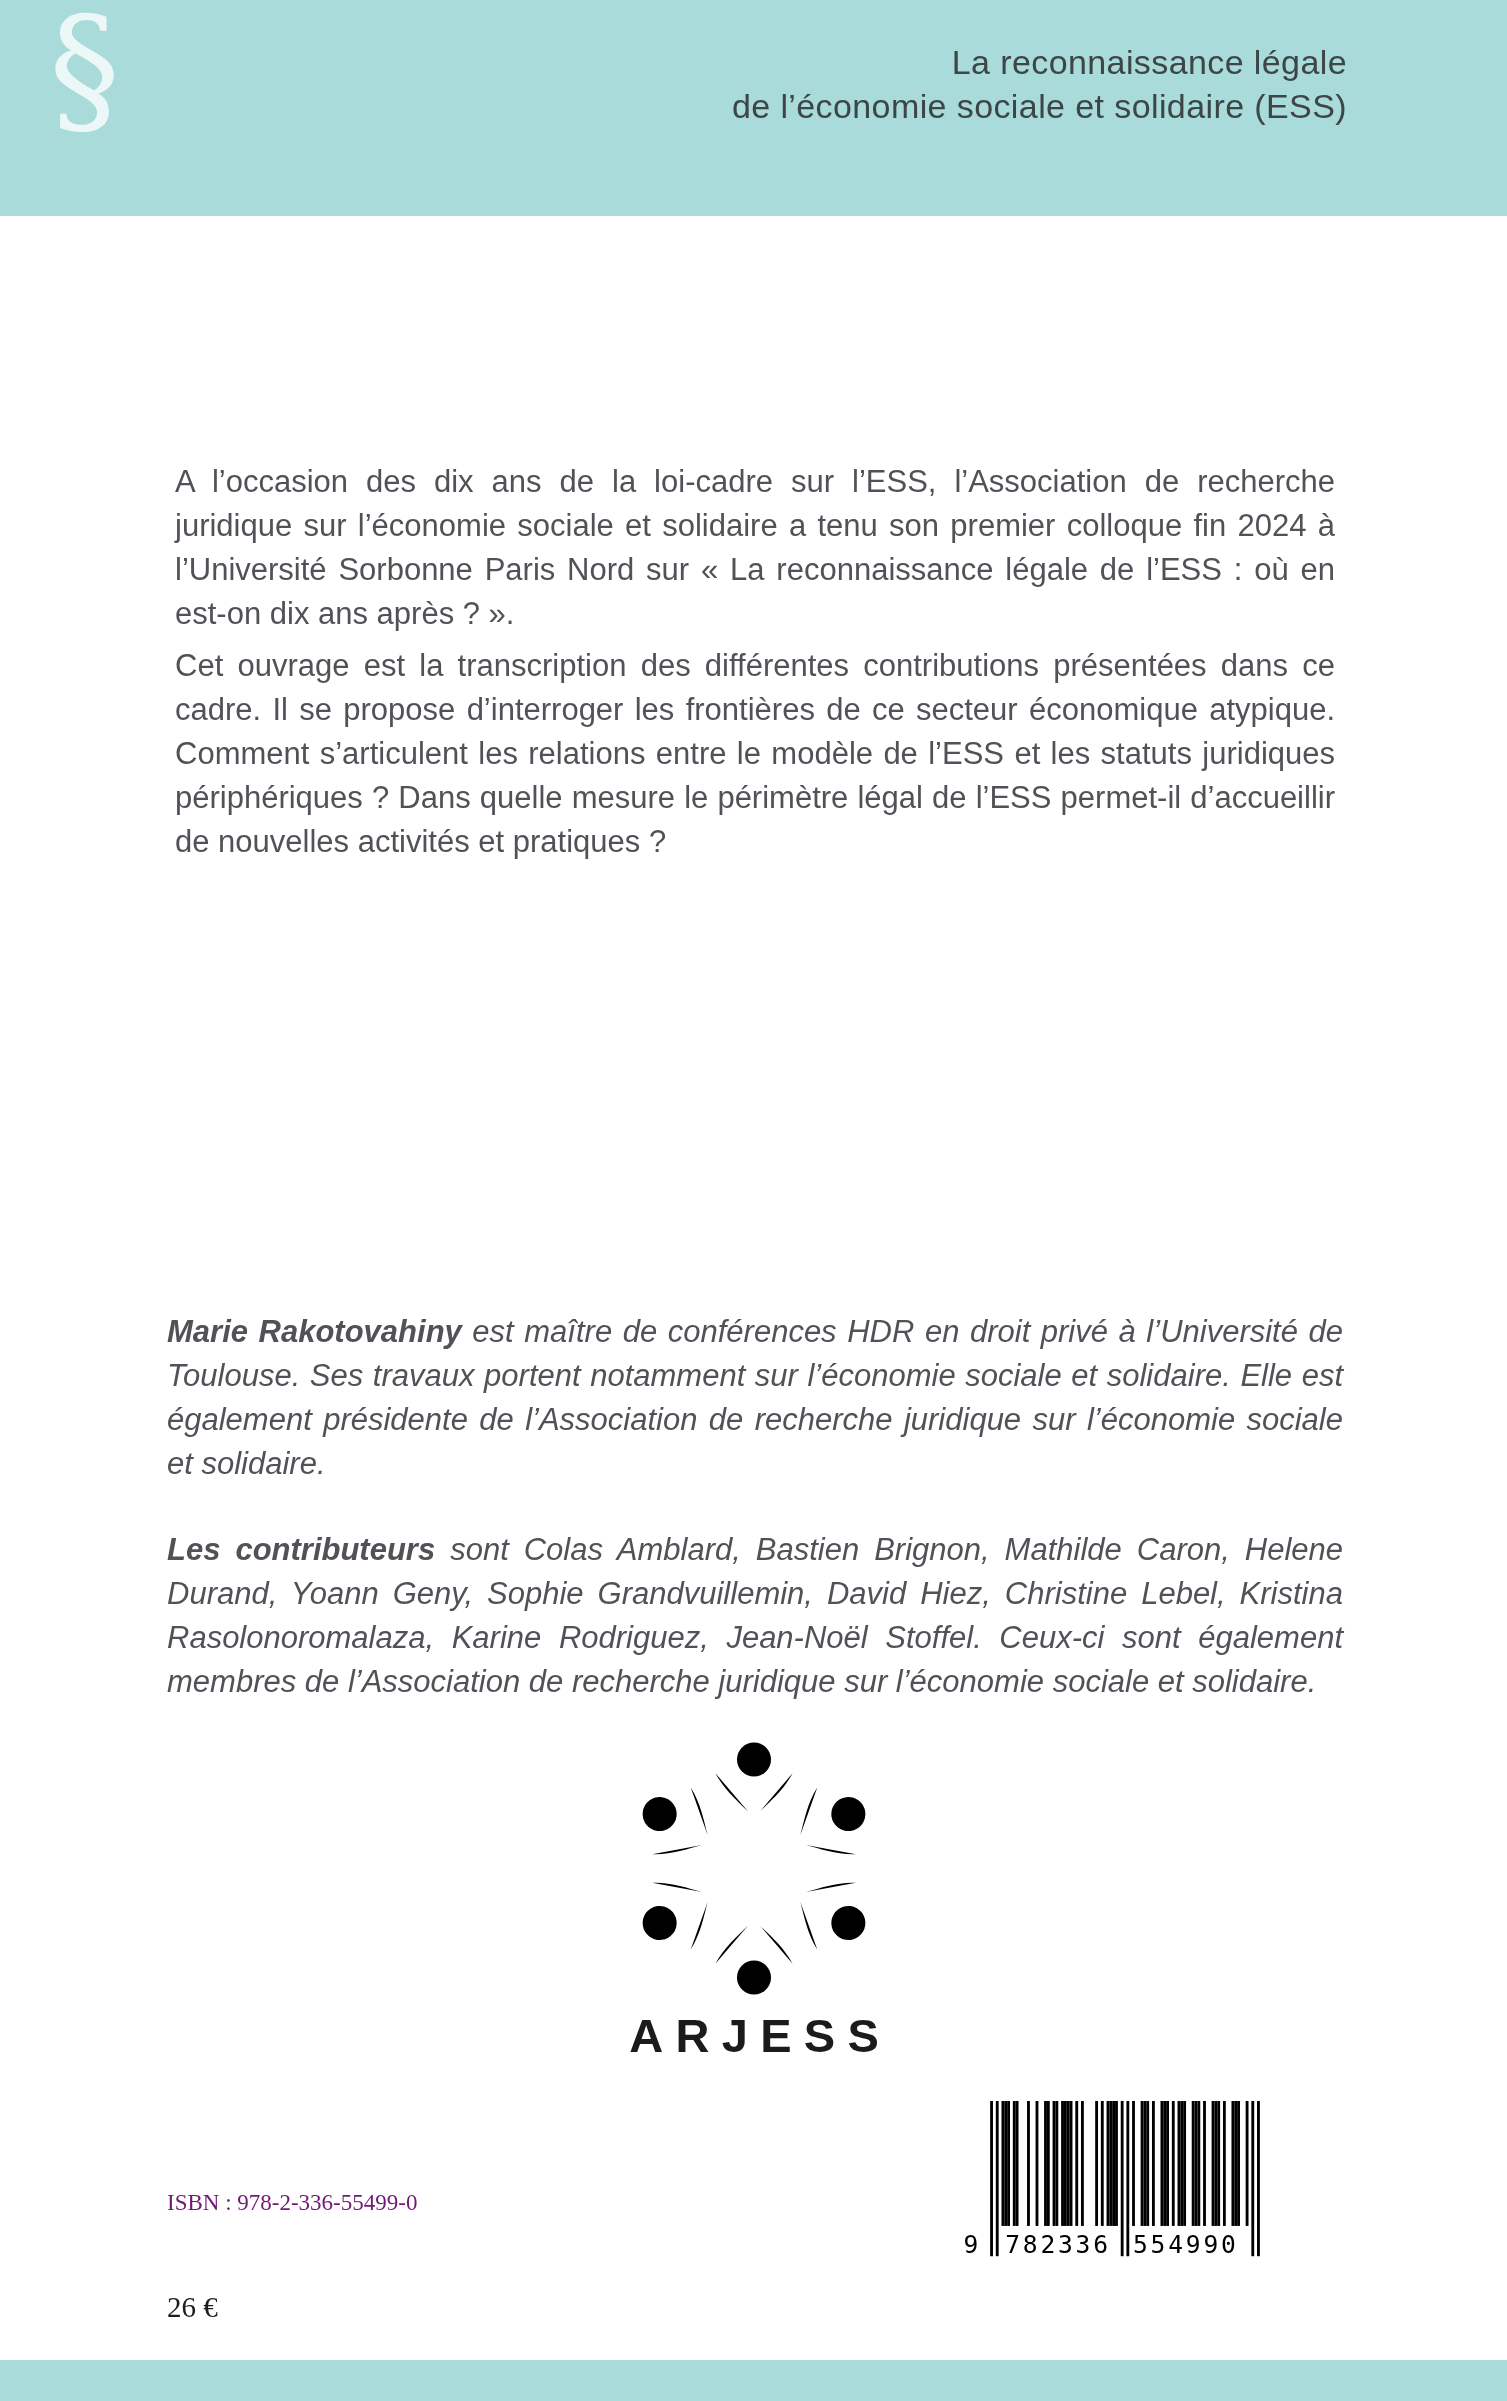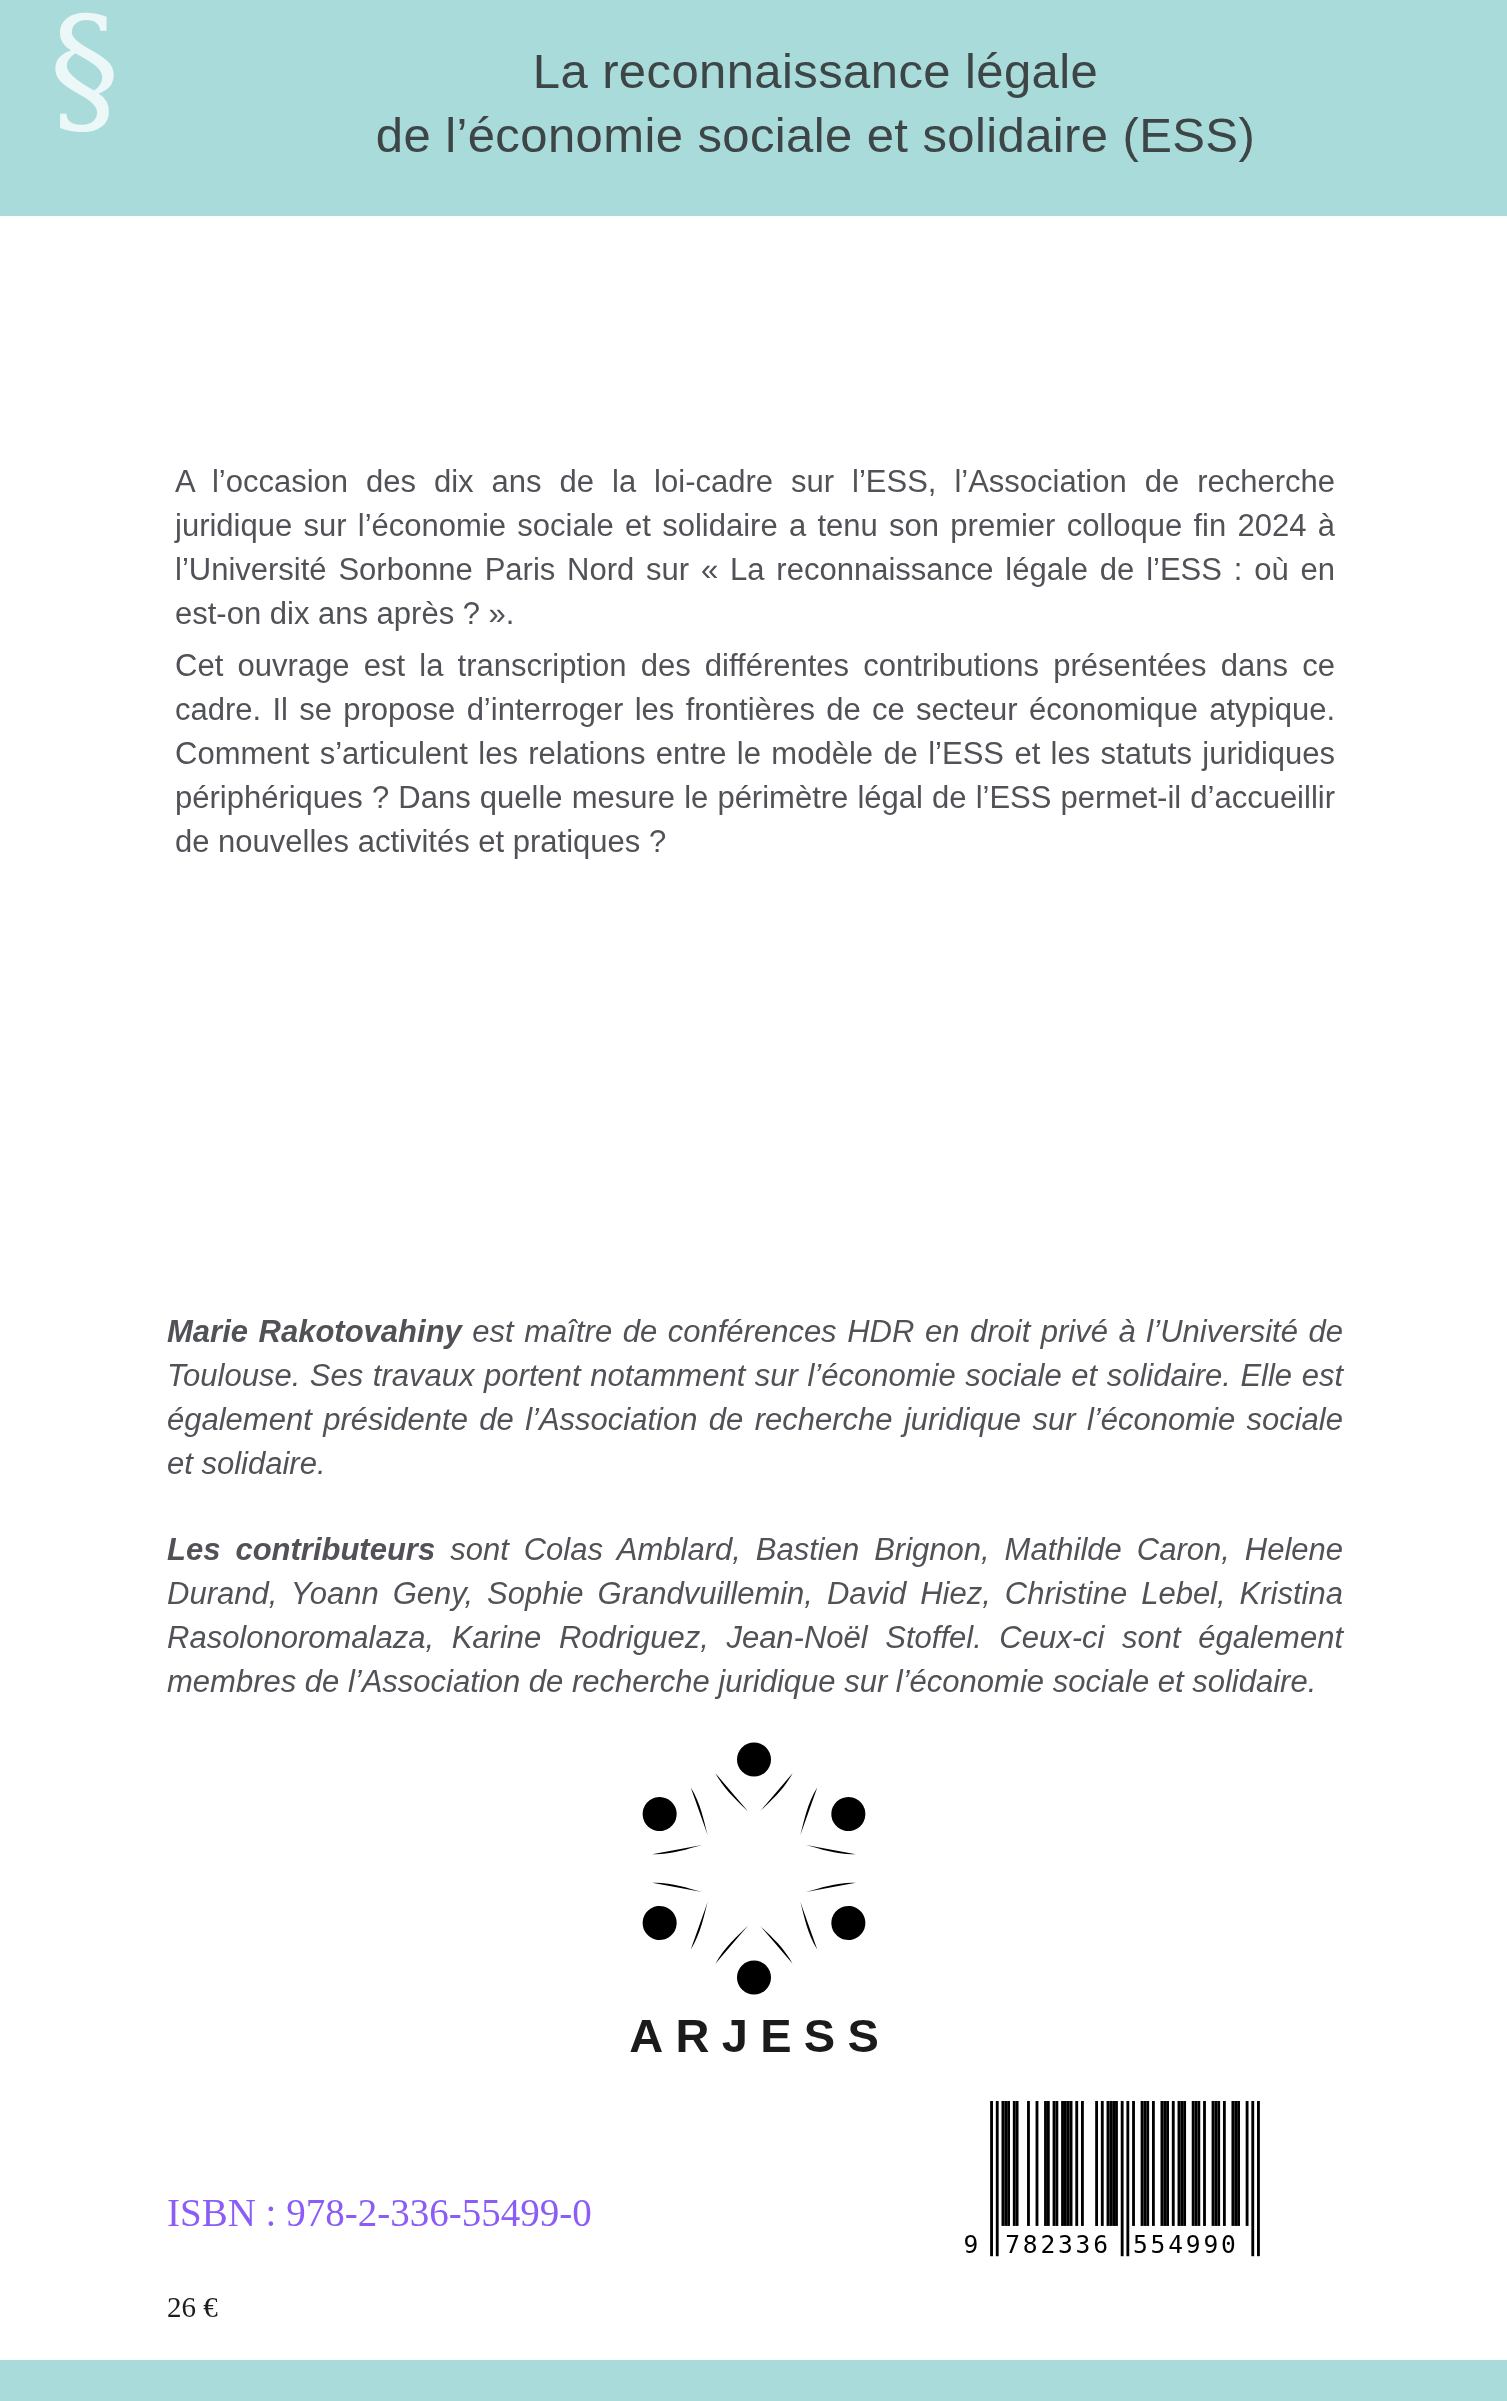--- a/index.html
+++ b/index.html
@@ -23,22 +23,22 @@
     background:var(--band);
   }
   .section-mark{
     position:absolute;left:49px;top:-9.5px;
     font-family:"DejaVu Serif",serif;
     font-size:142px;line-height:1.1;
     color:rgba(255,255,255,0.78);
   }
   .cover-title{
     position:absolute;top:40px;right:161px;left:284px;
-    text-align:center;
-    font-size:49px;line-height:1.30;
+    text-align:right;
+    font-size:34px;line-height:1.30;
     color:#3d4546;
     letter-spacing:0.4px;
   }
   .cover-title span{display:block;}
   
   .copy,.bio,.contrib{
     position:absolute;left:167px;right:165px;
     font-size:31px;line-height:44px;
     color:#515257;
     text-align:justify;
@@ -65,21 +65,21 @@
   
   .credit{
     position:absolute;left:167px;top:2080px;
     font-family:"Liberation Serif",serif;
     font-size:31px;line-height:40px;color:#1d1d1d;
   }
   .credit span{display:block;}
   .isbn{
     position:absolute;left:167px;top:2190px;
     font-family:"Liberation Serif",serif;
-    font-size:39px;color:#8b5cf6;
+    font-size:23px;color:#701a75;
   }
   .price{
     position:absolute;left:167px;top:2256px;
     font-family:"Liberation Serif",serif;
     font-size:29px;color:#1d1d1d;margin-top:35px;
   }
   .barcode{
     position:absolute;left:990px;top:2101px;
     width:270px;height:167px;background:#ffffff;
   }

